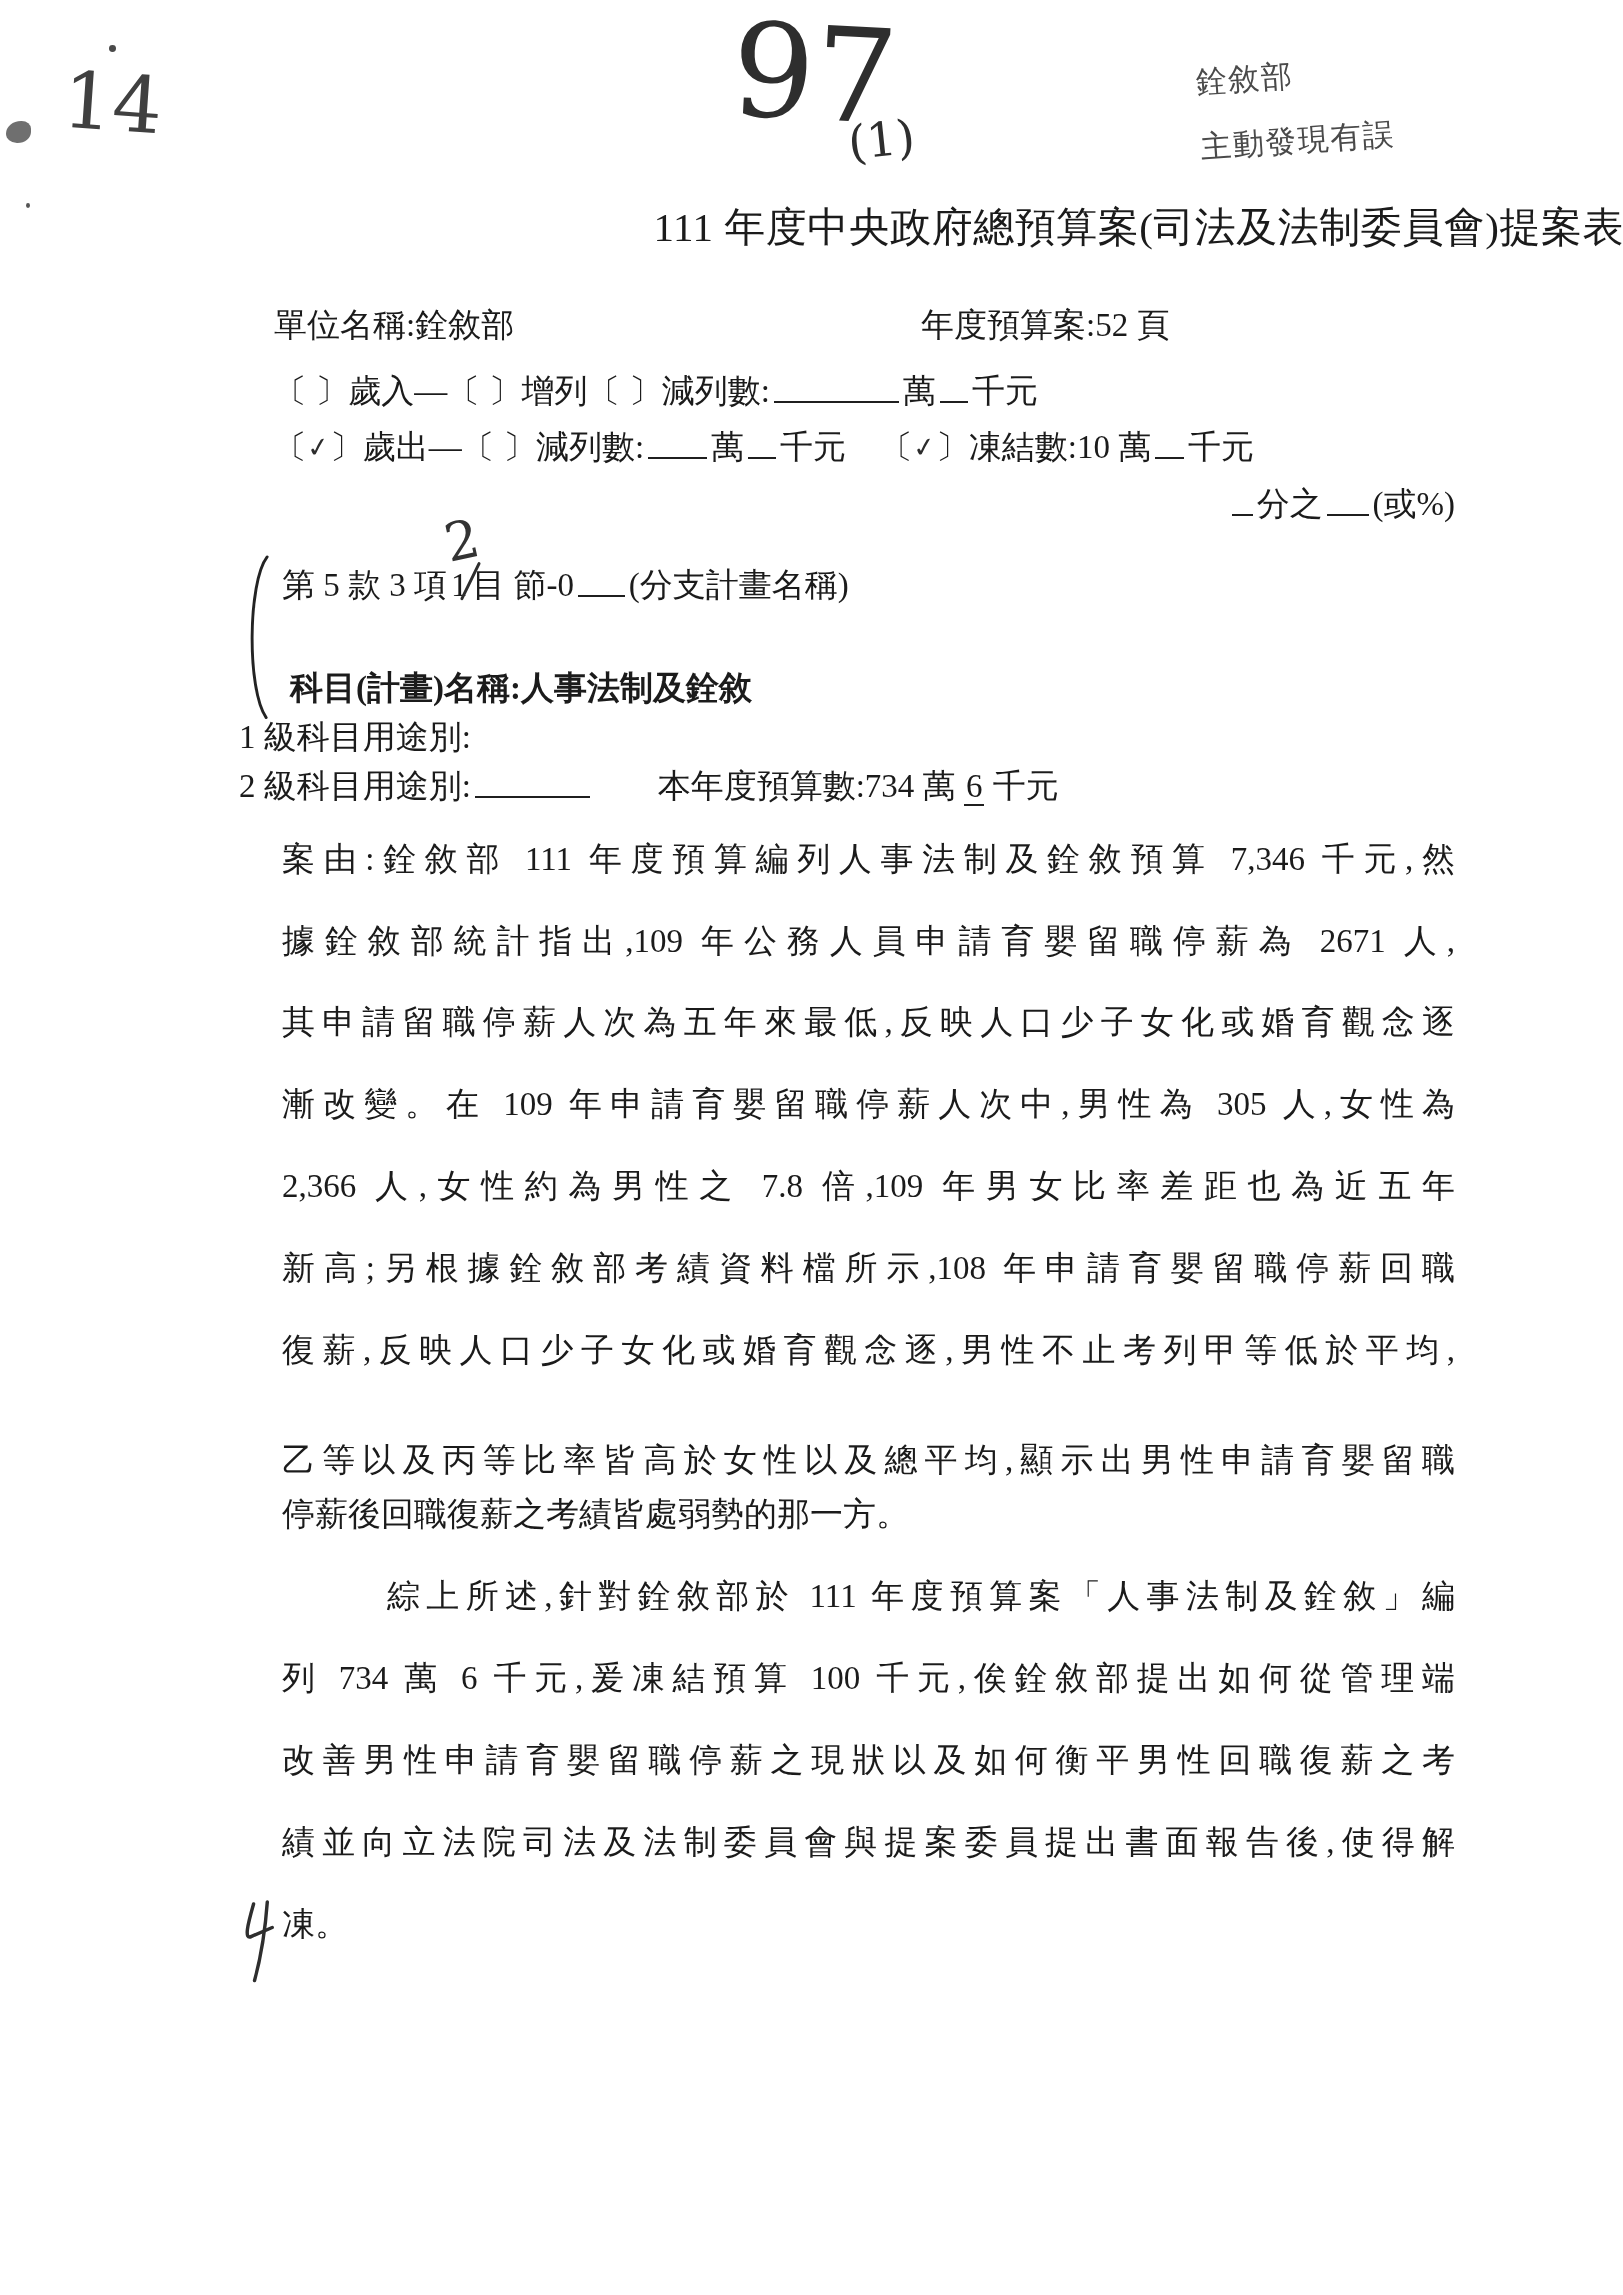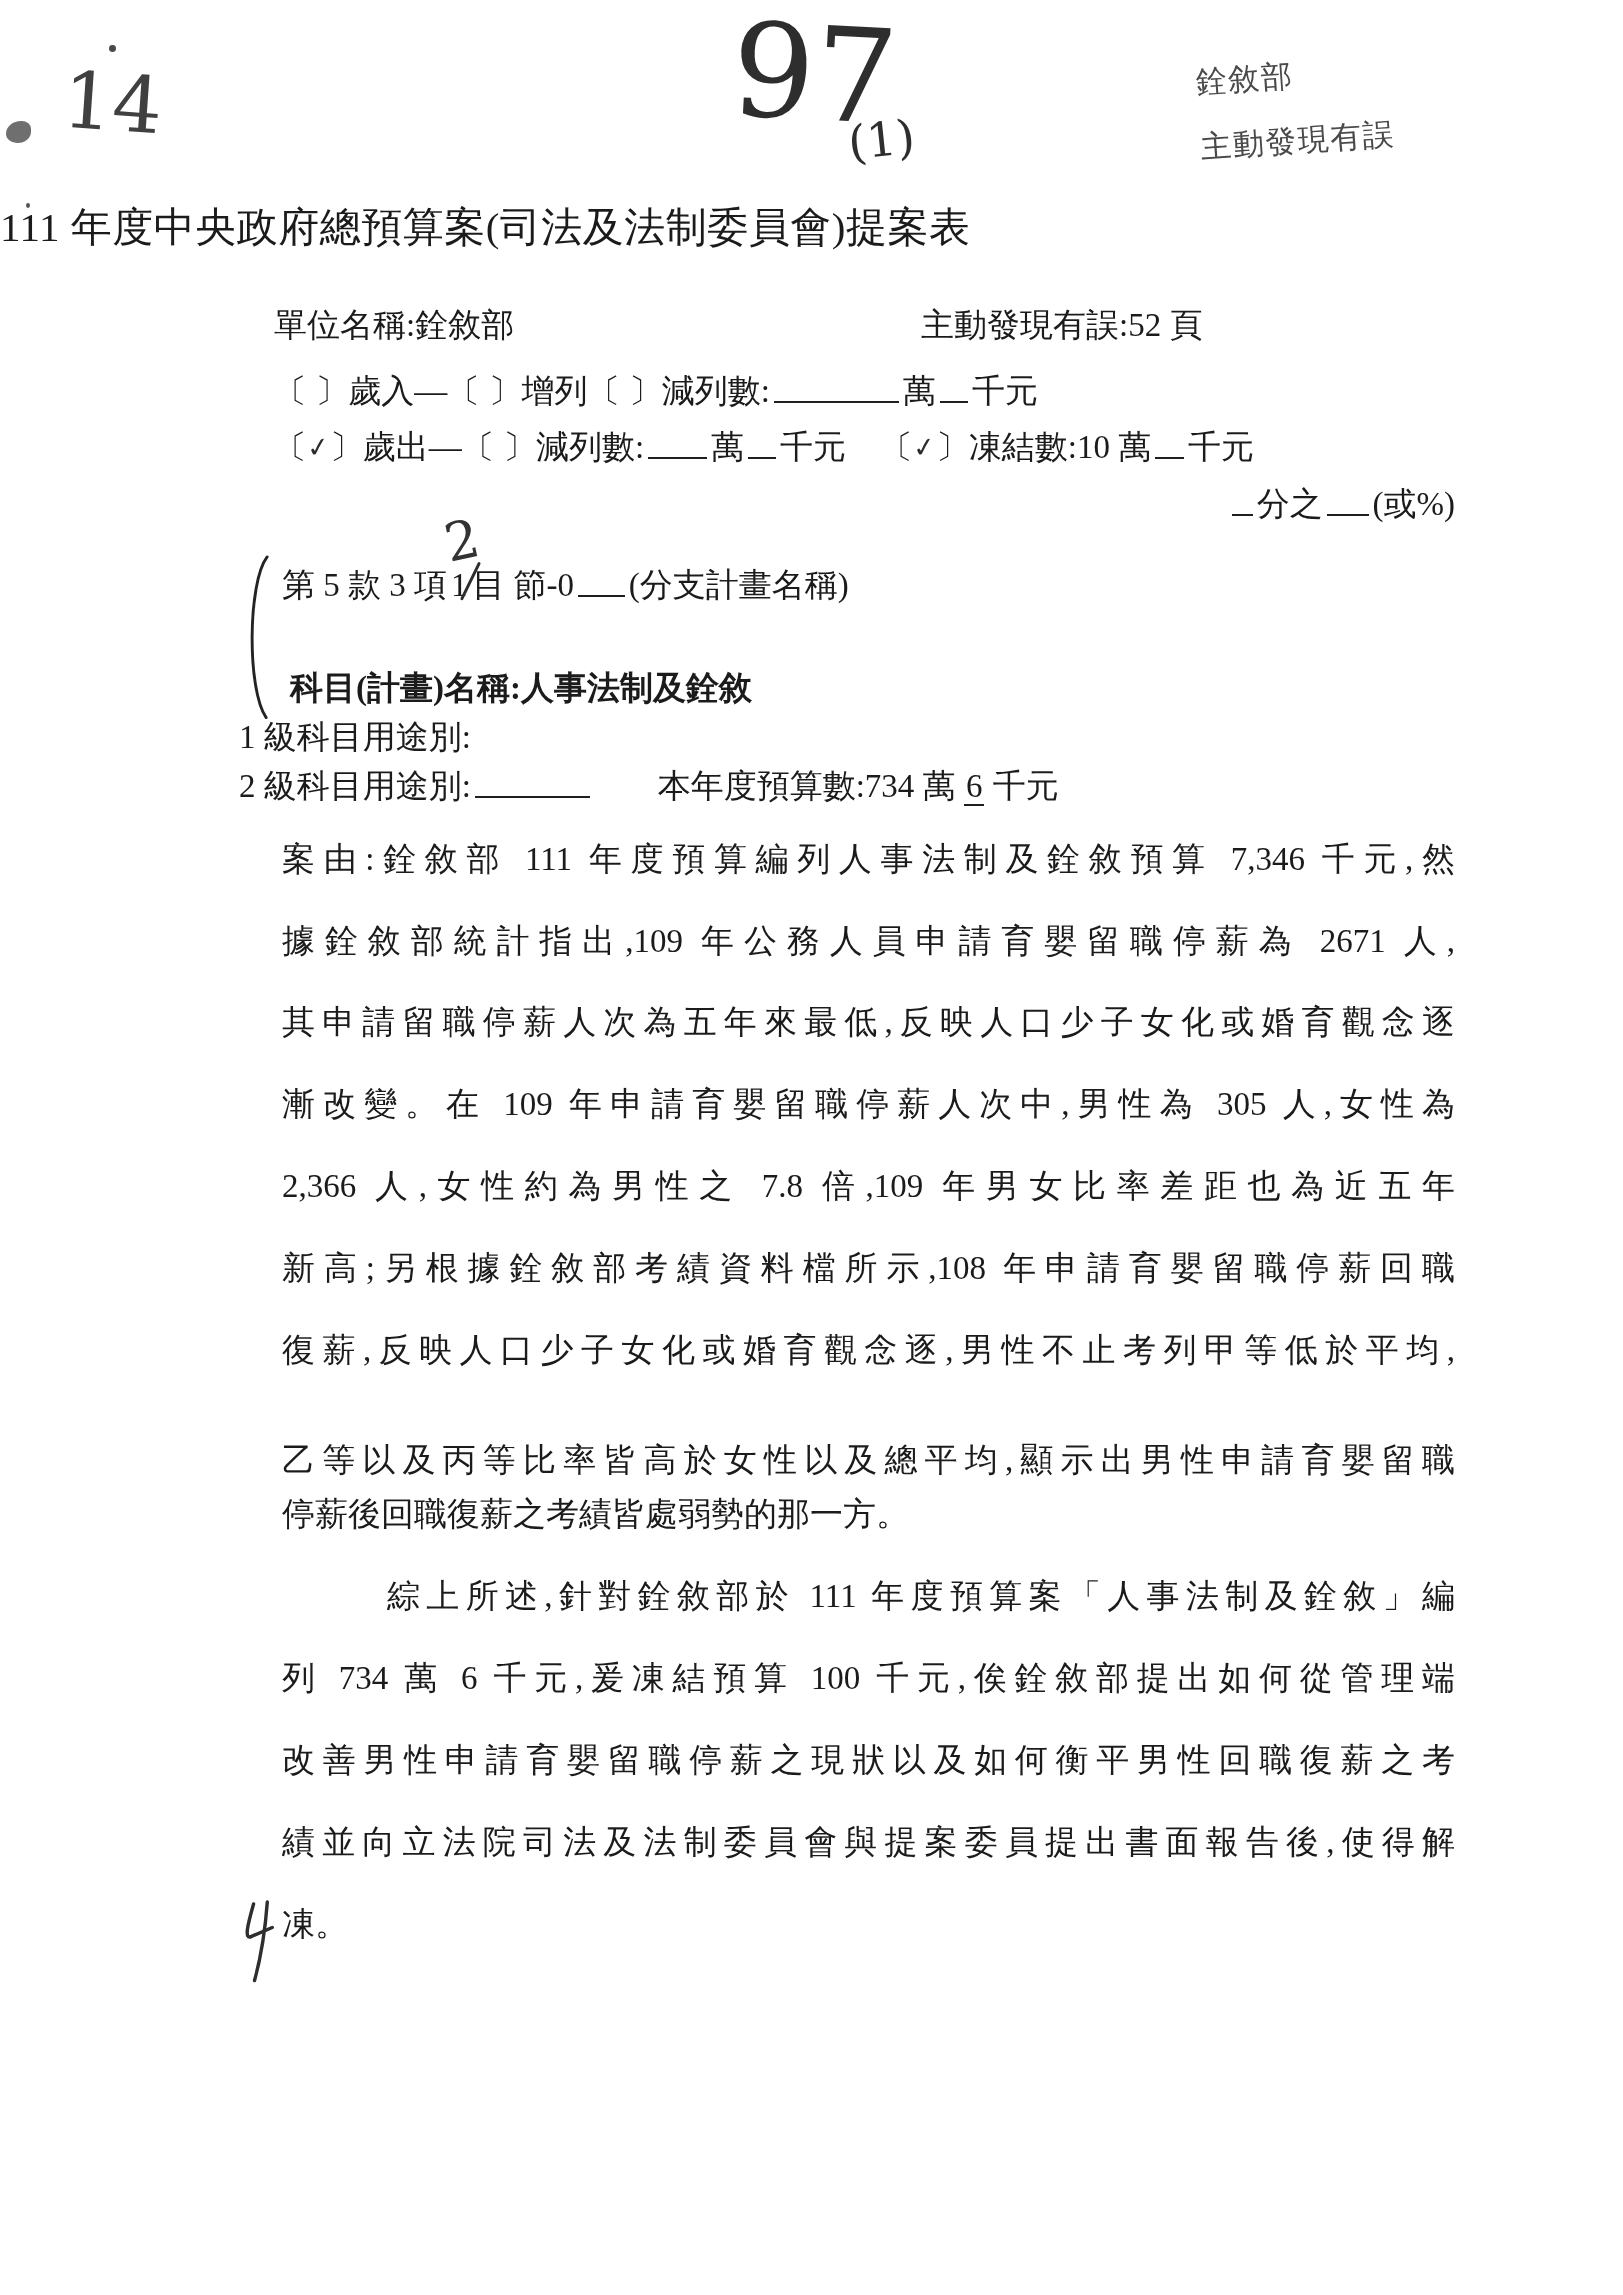--- a/index.html
+++ b/index.html
@@ -1,21 +1,21 @@
 <!DOCTYPE html>
 <html style="font-size:7.8px"><head>
 <meta charset="utf-8">
 <style>
   html,body{margin:0;padding:0;background:#ffffff;}
   .page{position:relative;width:1624px;height:2295px;background:#ffffff;
         font-family:"Liberation Serif","DejaVu Serif",serif;color:#1b1b1b;overflow:hidden;}
   .abs{position:absolute;}
 
   
-  .title{top:200px;left:0;width:1624px;text-align:left;font-size:41px;letter-spacing:0.5px;white-space:nowrap;}
+  .title{top:200px;left:0;width:1624px;text-align:right;font-size:41px;letter-spacing:0.5px;white-space:nowrap;}
   .formline{font-size:33px;white-space:nowrap;}
   .bline{left:282px;width:1173px;font-size:33px;text-align:justify;text-align-last:justify;white-space:normal;line-height:1;}
   .bline.short{text-align:left;text-align-last:left;}
   .bline.indent{padding-left:105px;box-sizing:border-box;font-family:Liberation Serif, serif;}
 
   
   .bl{display:inline-block;height:0.9em;border-bottom:2px solid #1f1f1f;margin:0 3.9px -1px 3.9px;}
   .w42{width:20.6px;}.w58{width:28.4px;}.w85{width:42px;}.w95{width:47px;}
   .w120{width:59px;}.w235{width:115px;}.w255{width:125px;}.w60{width:29px;}
   .gap{display:inline-block;width:34px;}
@@ -52,21 +52,21 @@
   <div class="abs hw hw97">97</div>
   <div class="abs hw hw97sub">(1)</div>
   <div class="abs hw hwnote">
     <div>銓敘部</div>
     <div>主動發現有誤</div>
   </div>
 
   <div class="abs title">111 年度中央政府總預算案(司法及法制委員會)提案表</div>
 
   <div class="abs formline" style="left:274px;top:303px;">單位名稱:銓敘部</div>
-  <div class="abs formline" style="left:921px;top:303px;">主動發現有誤:52 頁</div>
+  <div class="abs formline" style="left:921px;top:303px;">年度預算案:52 頁</div>
 
   <div class="abs formline" style="left:274px;top:369px;">
     <span>〔 〕歲入—〔 〕增列〔 〕減列數:</span><span class="bl w255"></span><span>萬</span><span class="bl w58"></span><span>千元</span>
   </div>
 
   <div class="abs formline" style="left:274px;top:425px;">
     <span>〔</span><span class="check">✓</span><span>〕</span><span>歲出—〔 〕減列數:</span><span class="bl w120"></span><span>萬</span><span class="bl w58"></span><span>千元</span><span class="gap"></span><span>〔</span><span class="check">✓</span><span>〕</span><span>凍結數:10 萬</span><span class="bl w60"></span><span>千元</span>
   </div>
 
   <div class="abs formline" style="right:169px;top:482px;">

